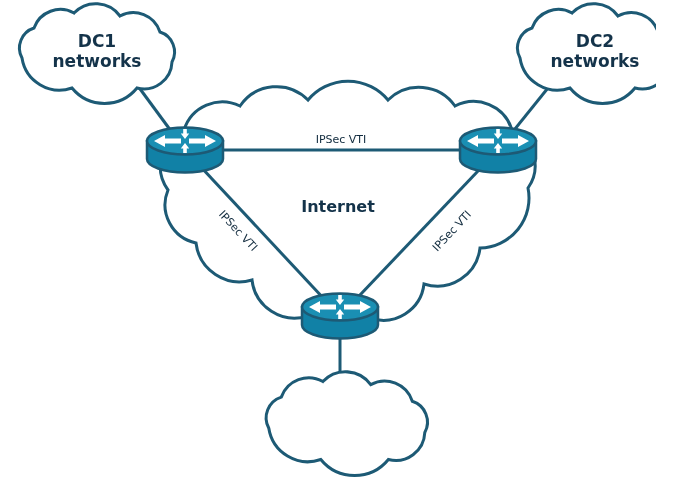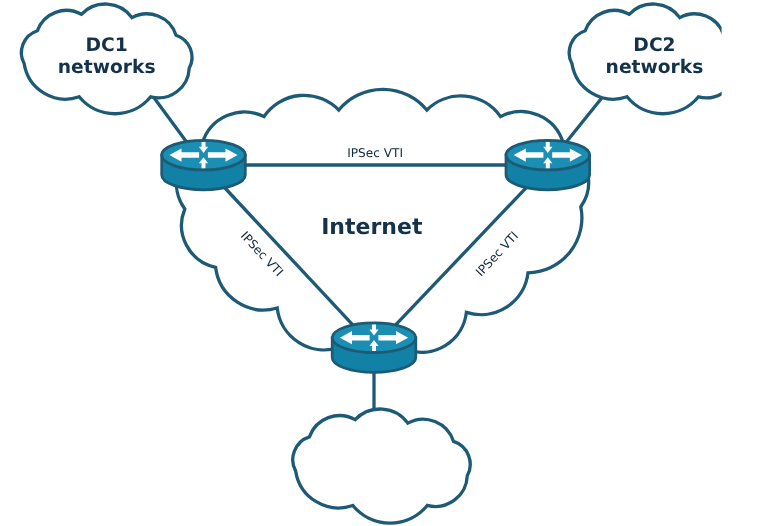--- a/index.html
+++ b/index.html
@@ -27,21 +27,21 @@
     white-space:normal;
   }
   .cloud-lbl{
     font-weight:bold;
     font-size:17px;
     line-height:1.18;
     width:112px;
   }
   .inet-lbl{
     font-weight:bold;
-    font-size:20px;
+    font-size:16px;
     width:160px;
   }
   .vti-lbl{
     font-size:11px;
     width:70px;
     color:#102a3d;
   }
 </style>
 </head>
 <body>

